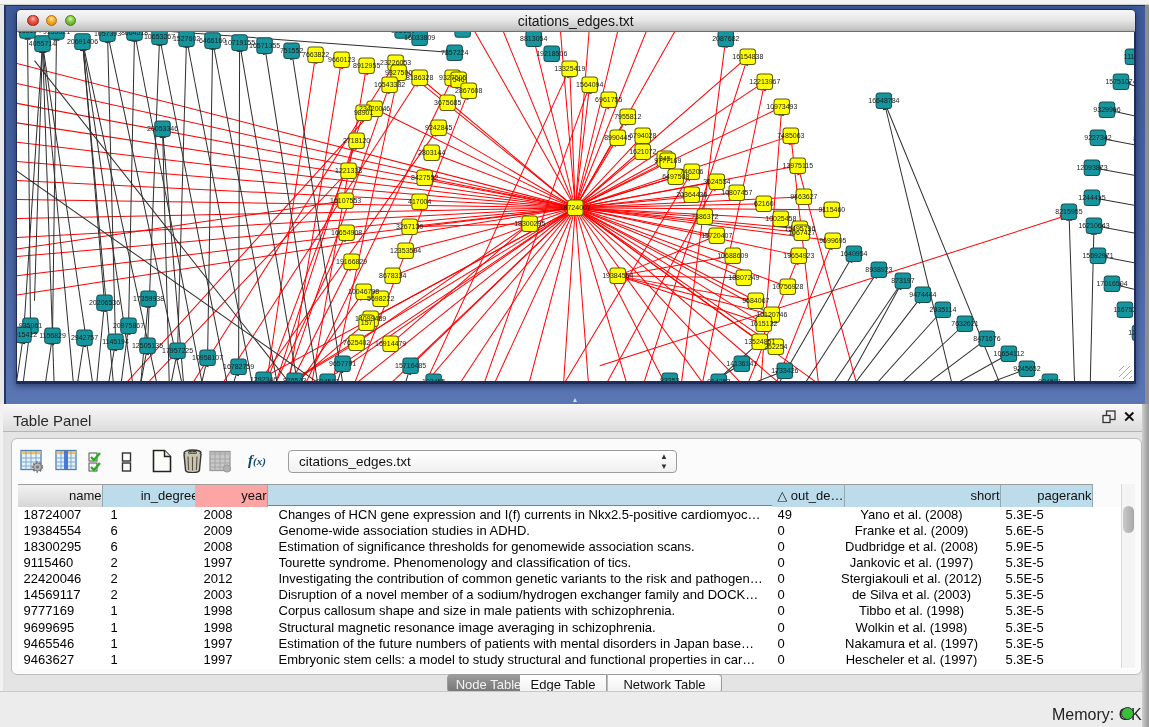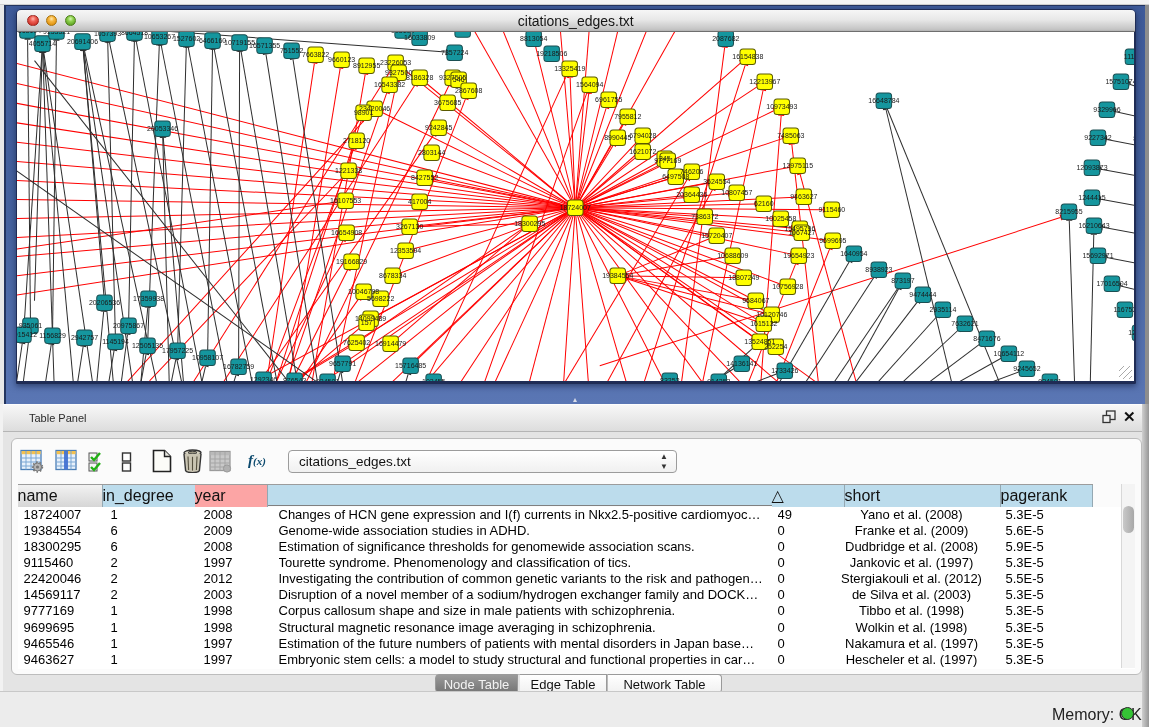--- a/index.html
+++ b/index.html
@@ -12,40 +12,40 @@
 #title{position:absolute;left:0;top:3px;width:100%;text-align:center;font-size:14px;color:#151515;letter-spacing:0px}
 .tl{position:absolute;top:14.5px;width:11.5px;height:11.5px;border-radius:50%}
 #tlr{left:27px;background:radial-gradient(circle at 50% 32%,#ffb6ae 0%,#ee6156 35%,#ce3228 80%);border:1px solid #9c251e}
 #tly{left:45.5px;background:radial-gradient(circle at 50% 32%,#ffe9b0 0%,#f5b53e 35%,#e0920f 80%);border:1px solid #a8720c}
 #tlg{left:64.5px;background:radial-gradient(circle at 50% 32%,#d4f7b2 0%,#8ed04e 35%,#5fa424 80%);border:1px solid #4d7d1c}
 #canvas{position:absolute;left:16px;top:31.5px;width:1119px;height:351.5px;background:#ffffff;border-left:1.5px solid #1f2c55;border-right:1.5px solid #1f2c55;border-bottom:2px solid #1f2c55;overflow:hidden}
 #grip{position:absolute;right:2px;bottom:2px;width:13px;height:13px;background:
  repeating-linear-gradient(135deg,transparent 0 3px,#aaa 3px 4.2px)}
 #tp{position:absolute;left:0;top:404px;width:1142px;height:323px;background:#e4e4e4}
 #tpbar{position:absolute;left:0;top:0;width:100%;height:28px;background:linear-gradient(180deg,#f7f7f7,#dddddd);border-bottom:1px solid #b5b5b5;border-top:1px solid #fdfdfd}
-#tpbar span{position:absolute;left:29px;top:7px;font-size:11px;color:#2a2a2a}
+#tpbar span{position:absolute;left:13px;top:7px;font-size:15px;color:#2a2a2a}
 #floatic{position:absolute;left:1102px;top:410px;width:14px;height:14px}
 #closeic{position:absolute;left:1123px;top:408px;font-size:15px;font-weight:bold;color:#111}
 #panel{position:absolute;left:11px;top:438px;width:1131px;height:237px;background:#fbfbfb;border:1px solid #bcbcbc;border-radius:6px}
 #combo{position:absolute;left:288px;top:449.5px;width:389px;height:23px;background:linear-gradient(180deg,#ffffff,#f0f0f0);border:1px solid #9c9c9c;border-radius:4px}
 #combo .t{position:absolute;left:10px;top:3px;font-size:13.5px;color:#111}
 #combo .a{position:absolute;right:8px;top:1px;font-size:8px;color:#333;line-height:10px}
 #thead{position:absolute;left:17.5px;top:484px;height:22px;background:#bcdcec;border-top:1px solid #9c9c9c;border-bottom:1px solid #808080}
-.th{position:absolute;top:0;height:22px;font-size:16px;color:#111;text-align:left;line-height:22px;border-right:1px solid #94a8b2}
+.th{position:absolute;top:0;height:22px;font-size:13px;color:#111;text-align:right;line-height:22px;border-right:1px solid #94a8b2}
 #tbody{position:absolute;left:17.5px;top:506.5px;width:1117.5px;height:162px;background:#fff}
 .trow{position:absolute;left:0;height:16.2px;font-size:13px;color:#000;white-space:nowrap}
 .trow span{position:absolute;top:0;line-height:16.2px;overflow:hidden}
 .c0{left:6px;width:90px}.c1{left:93px;width:95px}.c2{left:186px;width:80px}
 .c3{left:261px;width:494px}.c4{left:760px;width:70px}.c5{left:818px;width:152px;text-align:center}
 .c6{left:988px;width:90px}
 #vscroll{position:absolute;left:1121px;top:484px;width:14px;height:184px;background:#f4f4f4;border-left:1px solid #d8d8d8}
 #vthumb{position:absolute;left:1122.5px;top:506px;width:11px;height:27px;background:linear-gradient(90deg,#c9c9c9,#a8a8a8);border-radius:6px}
 #tabs{position:absolute;left:431px;top:674px;height:19px;font-size:13px}
 .tab{position:absolute;top:0;height:19px;line-height:19px;text-align:center;border:1px solid #9a9a9a}
-#tab1{left:4px;width:83px;border-radius:4px 0 0 4px;background:linear-gradient(180deg,#9a9a9a,#767676);color:#f3f3f3}
+#tab1{left:16px;width:83px;border-radius:4px 0 0 4px;background:linear-gradient(180deg,#9a9a9a,#767676);color:#f3f3f3}
 #tab2{left:89px;width:87px;background:linear-gradient(180deg,#ffffff,#f1f1f1);border-left:none;color:#111}
 #tab3{left:176px;width:115px;border-radius:0 4px 4px 0;background:linear-gradient(180deg,#ffffff,#f1f1f1);border-left:1px solid #bbb;color:#111}
 #status{position:absolute;left:0;top:691px;width:1142px;height:36px;background:#ececec;border-top:1px solid #c8c8c8}
 #mem{position:absolute;left:1052px;top:706px;font-size:16px;color:#222}
 #memdot{position:absolute;left:1121px;top:707px;width:13px;height:13px;border-radius:50%;background:#35c335;border:1.5px solid #2a2a2a}
 </style></head><body>
 <div id="app">
   <div id="topstrip"></div>
   <div id="mdi"></div>
   <div id="rstrip1"></div>

